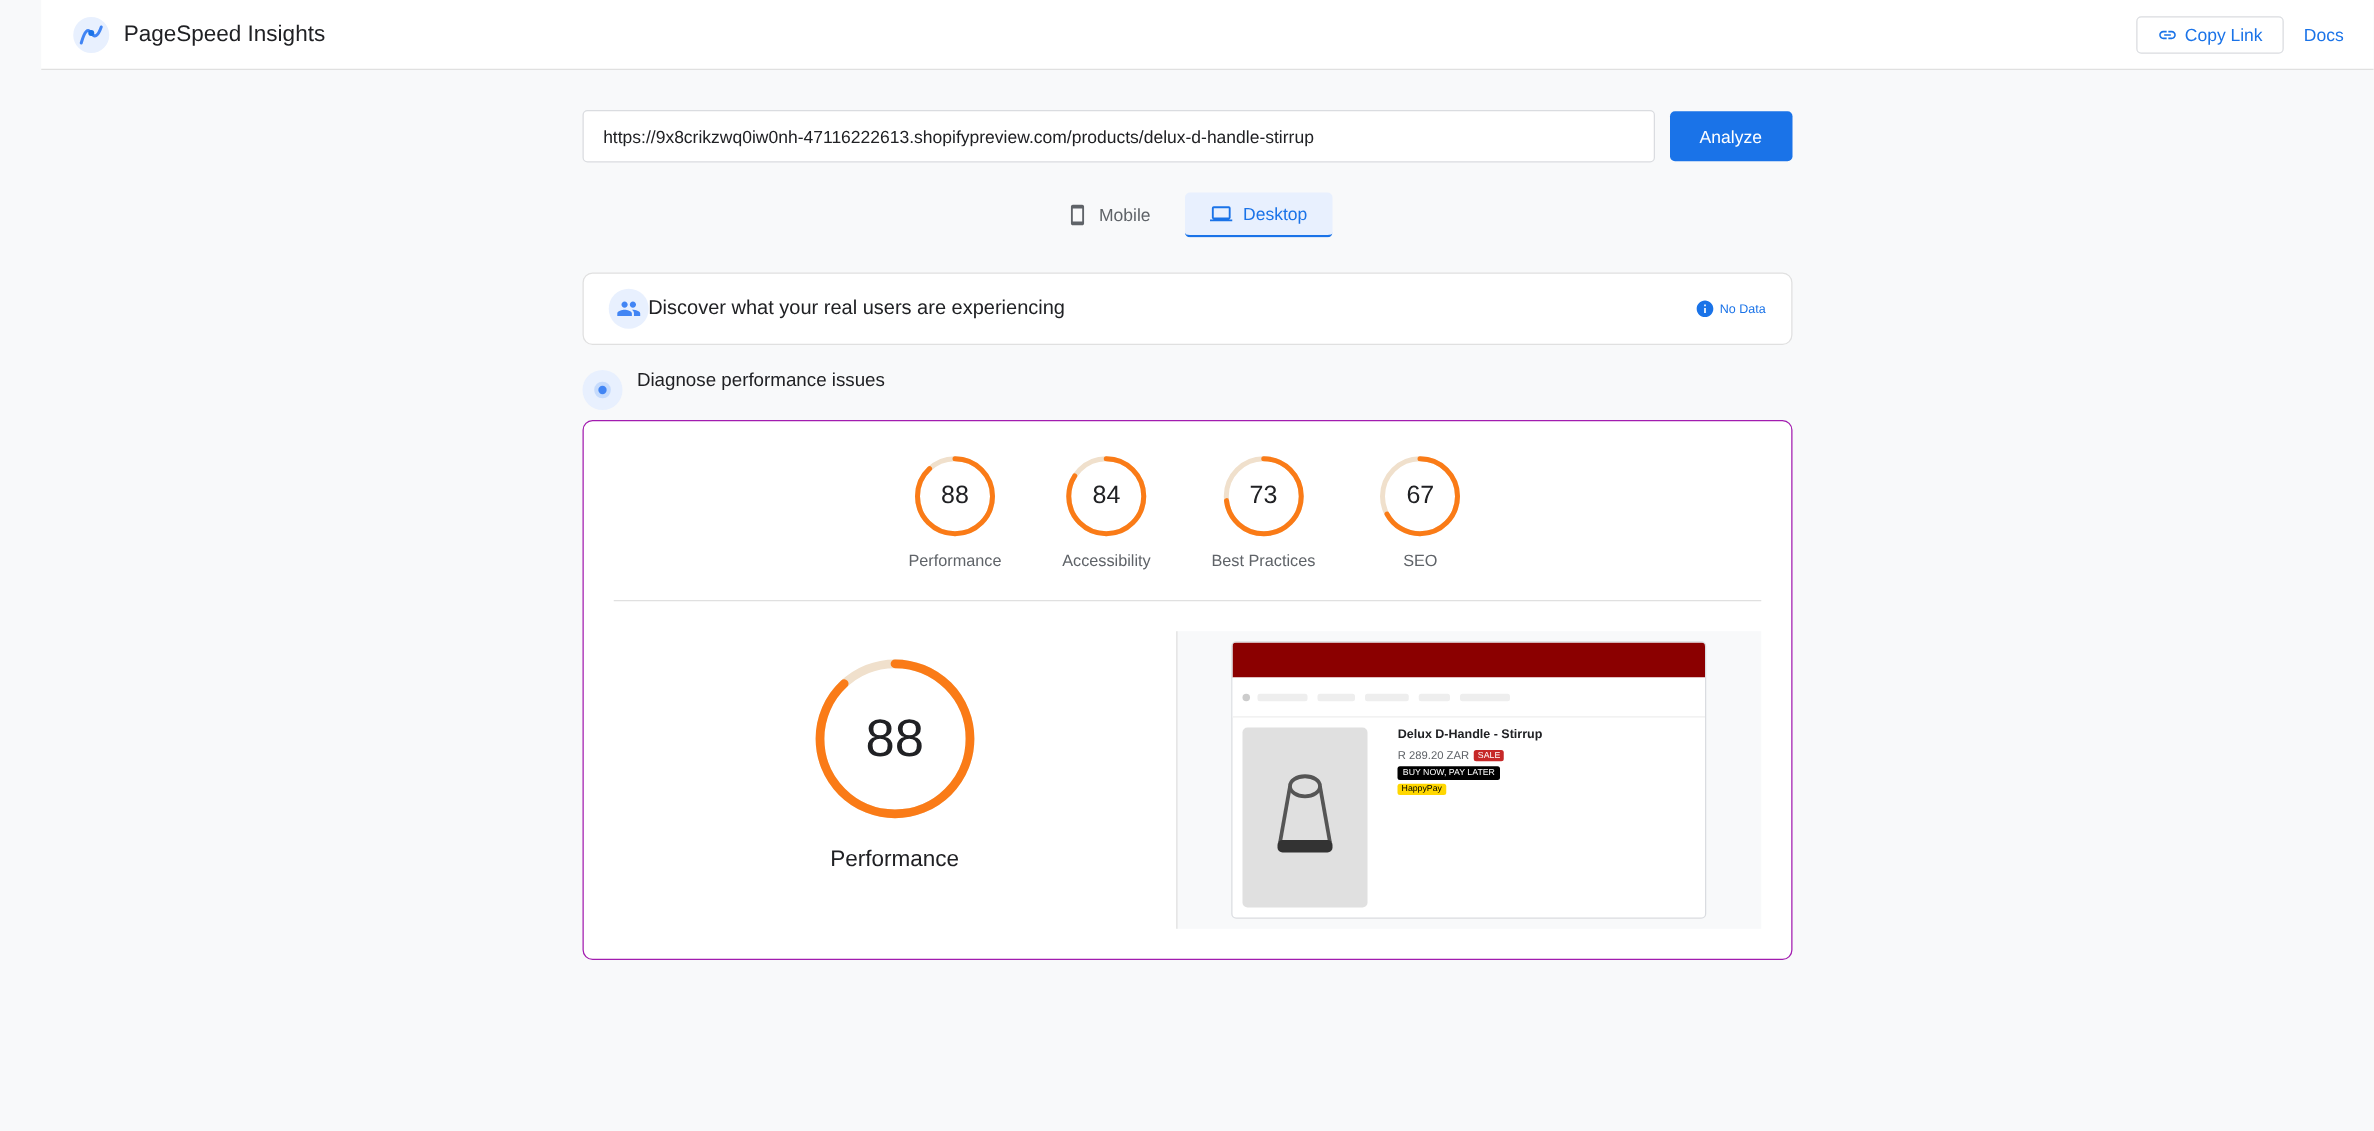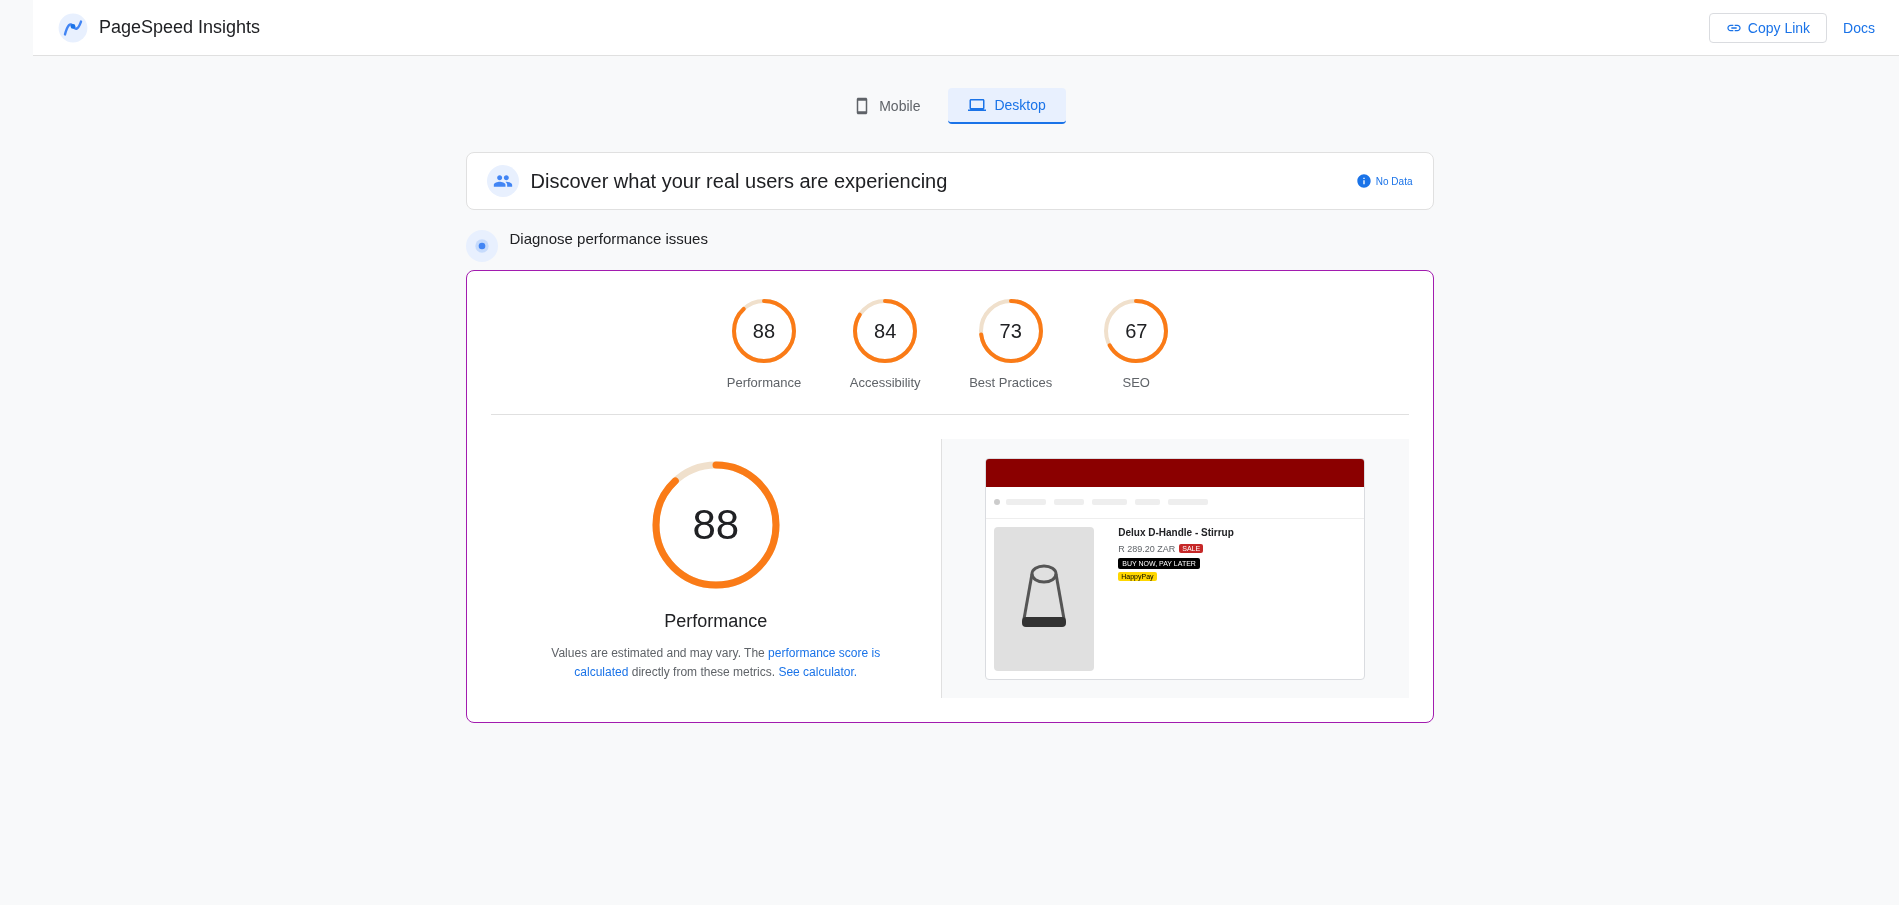--- a/index.html
+++ b/index.html
@@ -338,20 +338,26 @@
       <span>Copy Link</span>
     </button>
     <a class="docs-link" href="#">
       <span>Docs</span>
     </a>
   </div>
 </header>
 
 <main class="main">
 
+  <div class="url-bar-row">
+    <input class="url-input" type="text" readonly="" value="https://9x8crikzwq0iw0nh-47116222613.shopifypreview.com/products/delux-d-handle-stirrup" style="">
+    <button class="analyze-btn">
+      <span>Analyze</span>
+    </button>
+  </div>
 
   <div class="tabs-row">
     <button class="tab">
       <svg width="18" height="18" viewBox="0 0 24 24" fill="#5f6368">
           <path d="M17 1.01L7 1c-1.1 0-2 .9-2 2v18c0 1.1.9 2 2 2h10c1.1 0 2-.9 2-2V3c0-1.1-.9-1.99-2-1.99zM17 19H7V5h10v14z"></path>
         </svg>
       <span>Mobile</span>
     </button>
     <button class="tab active">
       <svg width="18" height="18" viewBox="0 0 24 24" fill="#1a73e8">
@@ -360,21 +366,21 @@
       <span>Desktop</span>
     </button>
   </div>
 
   <div style="background:#fff; border:1px solid #e0e0e0; border-radius:8px; padding:12px 20px; margin-bottom:20px; display:flex; align-items:center;">
     <div class="section-icon">
       <svg width="20" height="20" viewBox="0 0 24 24" fill="#4285f4">
         <path d="M16 11c1.66 0 2.99-1.34 2.99-3S17.66 5 16 5c-1.66 0-3 1.34-3 3s1.34 3 3 3zm-8 0c1.66 0 2.99-1.34 2.99-3S9.66 5 8 5C6.34 5 5 6.34 5 8s1.34 3 3 3zm0 2c-2.33 0-7 1.17-7 3.5V19h14v-2.5c0-2.33-4.67-3.5-7-3.5zm8 0c-.29 0-.62.02-.97.05 1.16.84 1.97 1.97 1.97 3.45V19h6v-2.5c0-2.33-4.67-3.5-7-3.5z"></path>
       </svg>
     </div>
-    <span style="margin-left:12px; font-size:20px;">Discover what your real users are experiencing</span>
+    <span style="font-size:16px;">Discover what your real users are experiencing</span>
     <div class="no-data">
       <svg width="16" height="16" viewBox="0 0 24 24" fill="#1a73e8">
           <path d="M12 2C6.48 2 2 6.48 2 12s4.48 10 10 10 10-4.48 10-10S17.52 2 12 2zm1 15h-2v-6h2v6zm0-8h-2V7h2v2z"></path>
         </svg>
       <span>No Data</span>
     </div>
   </div>
 
   <div style="display:flex; align-items:flex-start; gap:12px; margin-bottom:8px;">
     <div class="section-icon">
@@ -421,23 +427,20 @@
       </div>
 
     <div class="large-score-section">
       <div class="large-score-left">
         <div class="large-circle" id="large-circle-container"><svg width="140" height="140" viewBox="0 0 140 140" style="transform:rotate(-90deg)">
   <circle cx="70" cy="70" r="60" fill="none" stroke="#f0e0cc" stroke-width="7"></circle>
   <circle cx="70" cy="70" r="60" fill="none" stroke="#fa7b17" stroke-width="7" stroke-dasharray="331.75218421908215 45.23893421169299" stroke-linecap="round"></circle>
 </svg>
 <span class="large-score-number">88</span></div>
         <div class="large-score-title">Performance</div>
-        <div class="score-note">
-          <span>Values are estimated and may vary. The </span><a href="#"><span>performance score is calculated</span></a><span> directly from these metrics. </span><a href="#"><span>See calculator.</span></a>
-        </div>
       </div>
       <div class="large-score-right">
         <div class="site-thumb">
           <div class="site-thumb-header"></div>
           <div class="site-thumb-nav">
             <div class="site-thumb-nav-dot"></div>
             <div style="flex:1;display:flex;gap:8px;">
               <div style="width:40px;height:6px;background:#eee;border-radius:2px;"></div>
               <div style="width:30px;height:6px;background:#eee;border-radius:2px;"></div>
               <div style="width:35px;height:6px;background:#eee;border-radius:2px;"></div>

